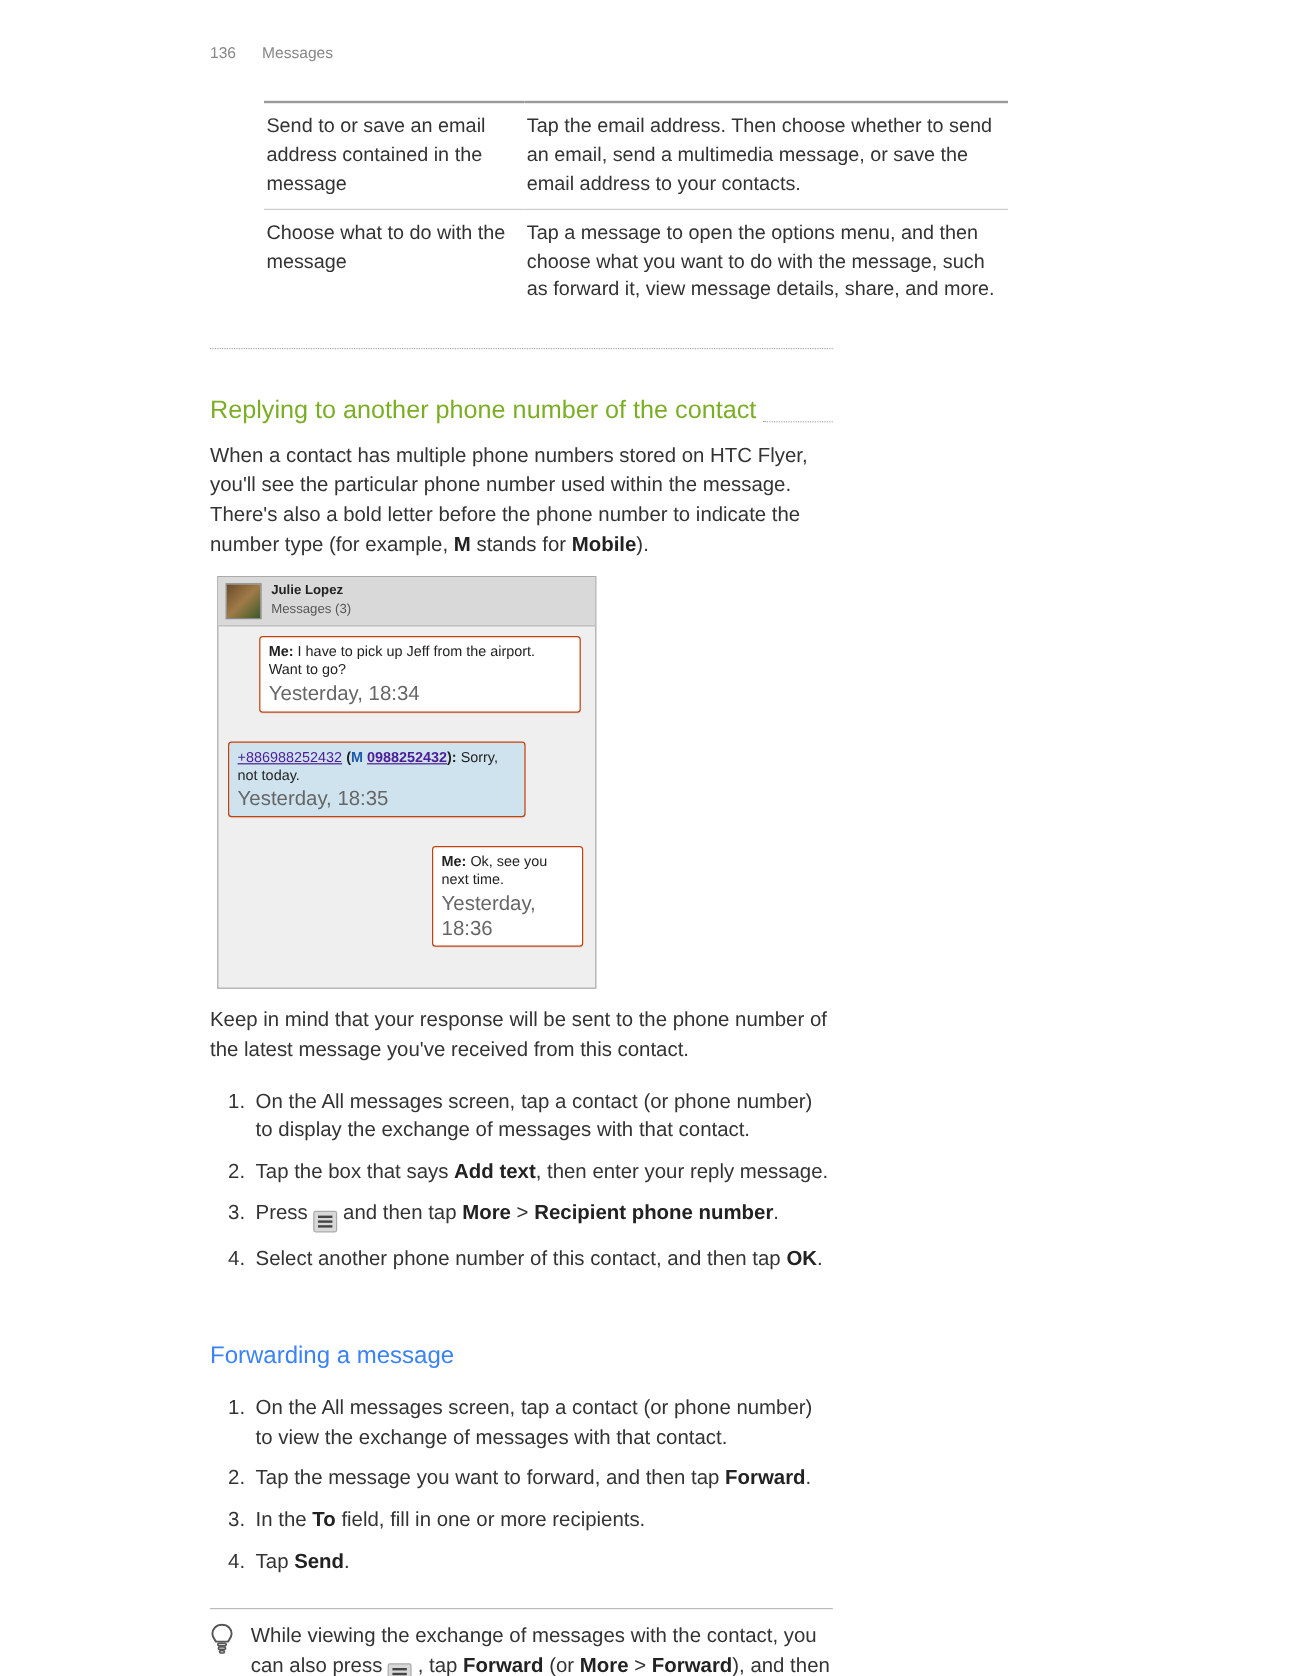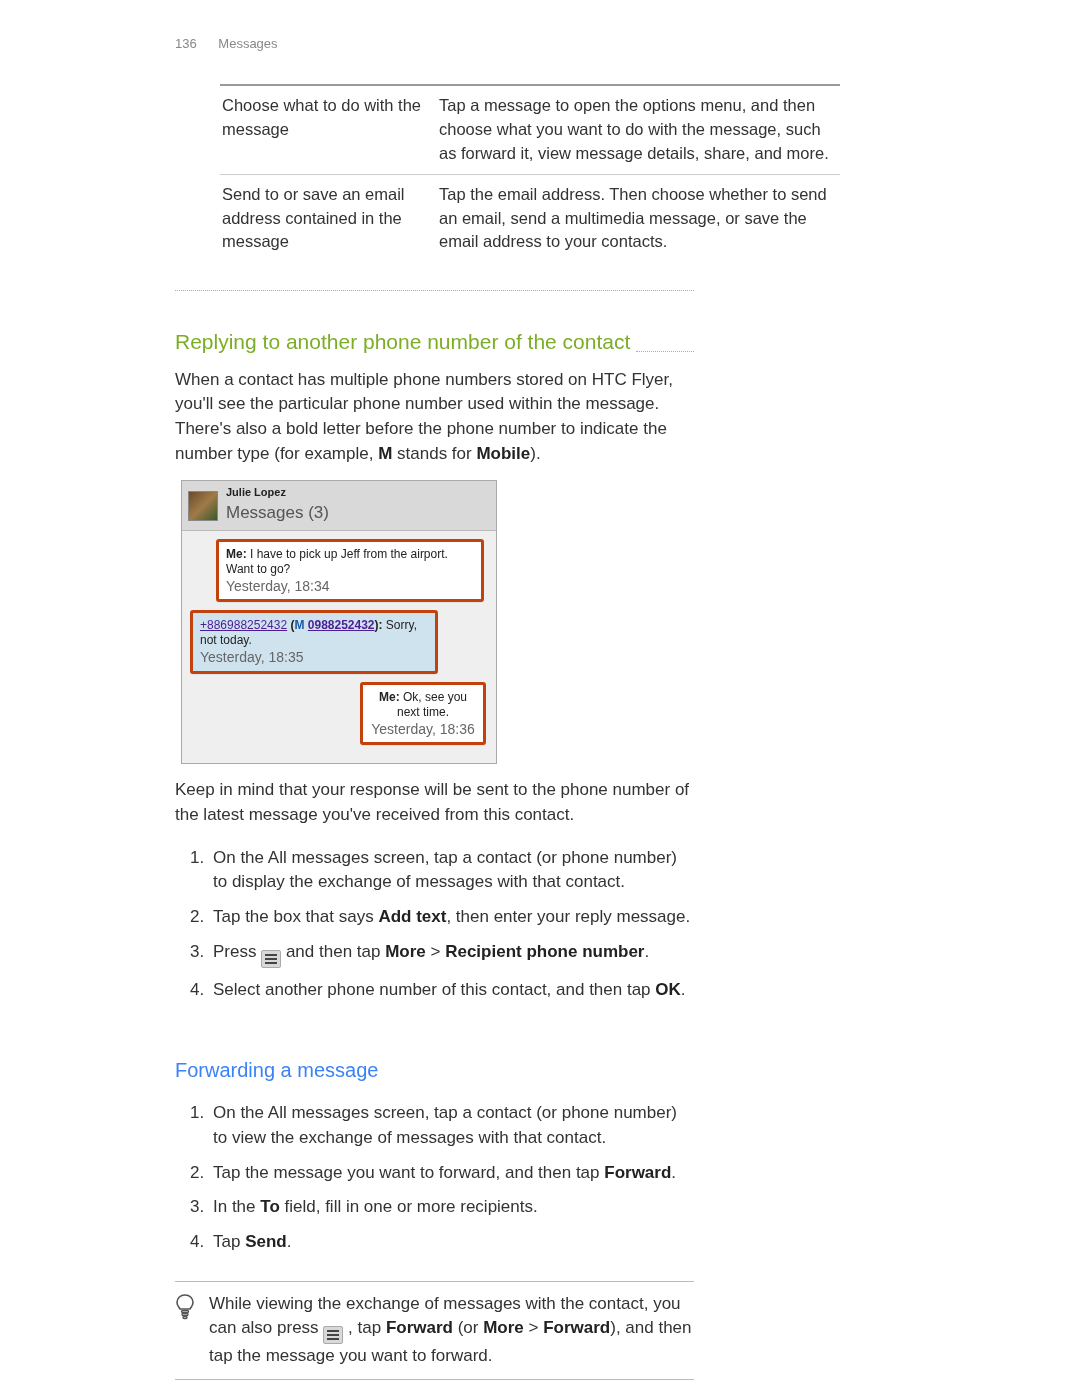--- a/index.html
+++ b/index.html
@@ -82,39 +82,39 @@
     padding: 4px 6px;
     border-bottom: 1px solid #bbb;
   }
   .pm-avatar {
     width: 28px; height: 28px;
     background: linear-gradient(135deg,#6b4a2a 0%,#a07b48 50%,#3a5a2a 100%);
     border: 1px solid #888;
     margin-right: 8px;
   }
   .pm-name { font-weight: bold; font-size: 11px; }
-  .pm-sub { font-size: 17px; color: #555; }
+  .pm-sub { font-size: 11px; color: #555; }
   .pm-thread { padding: 8px 8px 10px 8px; }
   .bubble {
-    border: 3px solid #c2410c;
+    border: 1px solid #c2410c;
     border-radius: 3px;
     padding: 5px 7px 4px 7px;
-    margin-bottom: 8px;
+    margin-bottom: 24px;
     font-size: 12px;
     line-height: 1.25;
     position: relative;
     box-shadow: 0 1px 0 rgba(0,0,0,0.05);
   }
-  .bubble .ts { color:#666; font-size:14px; margin-top:1px; }
+  .bubble .ts { color:#666; font-size:17px; margin-top:1px; }
   .bubble-out {
     background: #fff;
     margin-left: 26px;
     margin-right: 4px;
   }
-  .bubble-out.right { margin-left: 170px; margin-right: 2px; text-align: center; }
+  .bubble-out.right { margin-left: 170px; margin-right: 2px; }
   .bubble-in {
     background: #cfe3ef;
     margin-right: 50px;
     margin-left: 0;
   }
   .phone-link { color: #4c1d95; text-decoration: underline; }
   .mlabel { color:#1a5aa8; font-weight:bold; }
 
   ol.steps {
     margin: 6px 0 6px 4px;
@@ -172,26 +172,26 @@
 <div class="page">
 
   <div class="running-header">
     <span class="pno">136</span>
     <span>Messages</span>
   </div>
 
   <table class="options">
     <tbody>
         <tr>
+      <td class="col1">Send to or save an email address contained in the message</td>
+      <td>Tap the email address. Then choose whether to send an email, send a multimedia message, or save the email address to your contacts.</td>
+    </tr>
+    <tr>
       <td class="col1">Choose what to do with the message</td>
       <td>Tap a message to open the options menu, and then choose what you want to do with the message, such as forward it, view message details, share, and more.</td>
-    </tr>
-    <tr>
-      <td class="col1">Send to or save an email address contained in the message</td>
-      <td>Tap the email address. Then choose whether to send an email, send a multimedia message, or save the email address to your contacts.</td>
     </tr>
   </tbody>
     </table>
 
   <div class="section-title">
     <div class="st-topline"></div>
     <div class="st-wrap">
       <span class="st-text">Replying to another phone number of the contact</span>
       <span class="st-fill"></span>
     </div>

